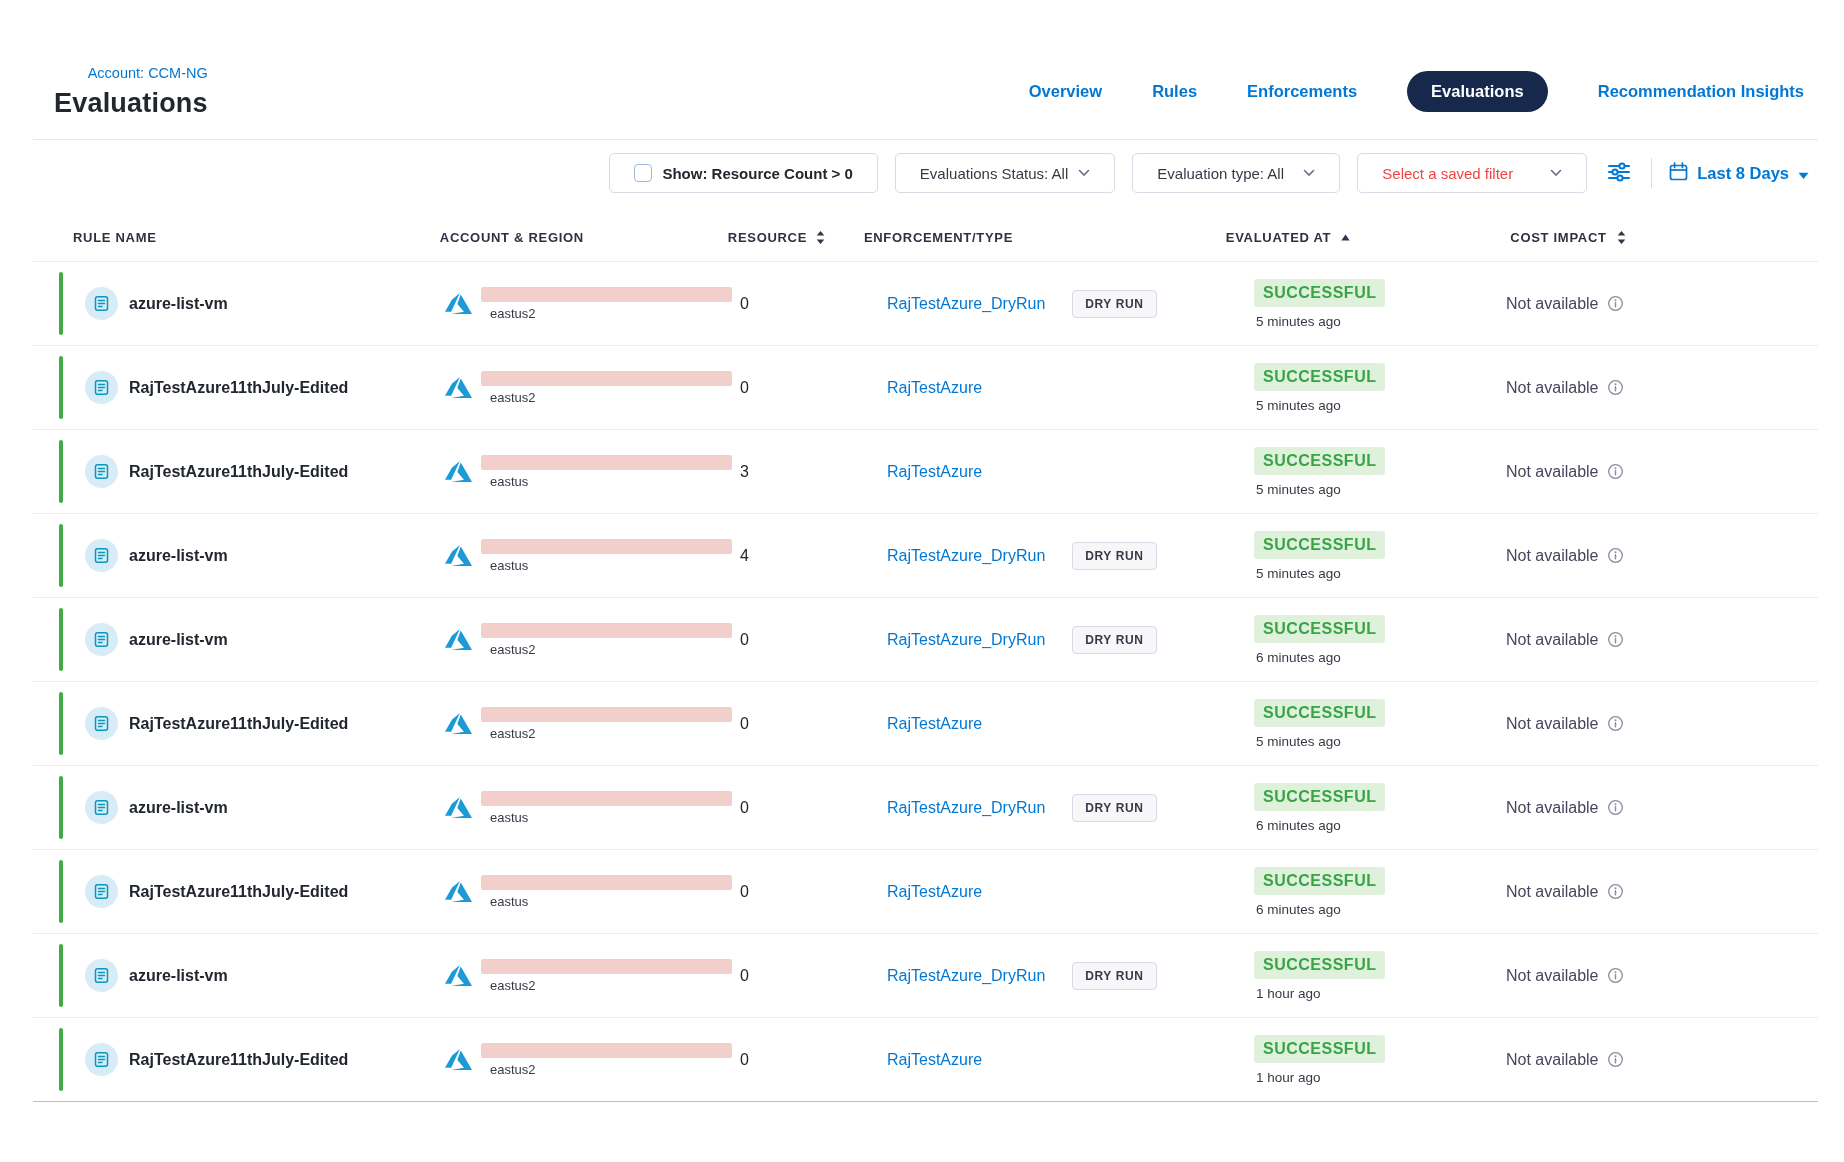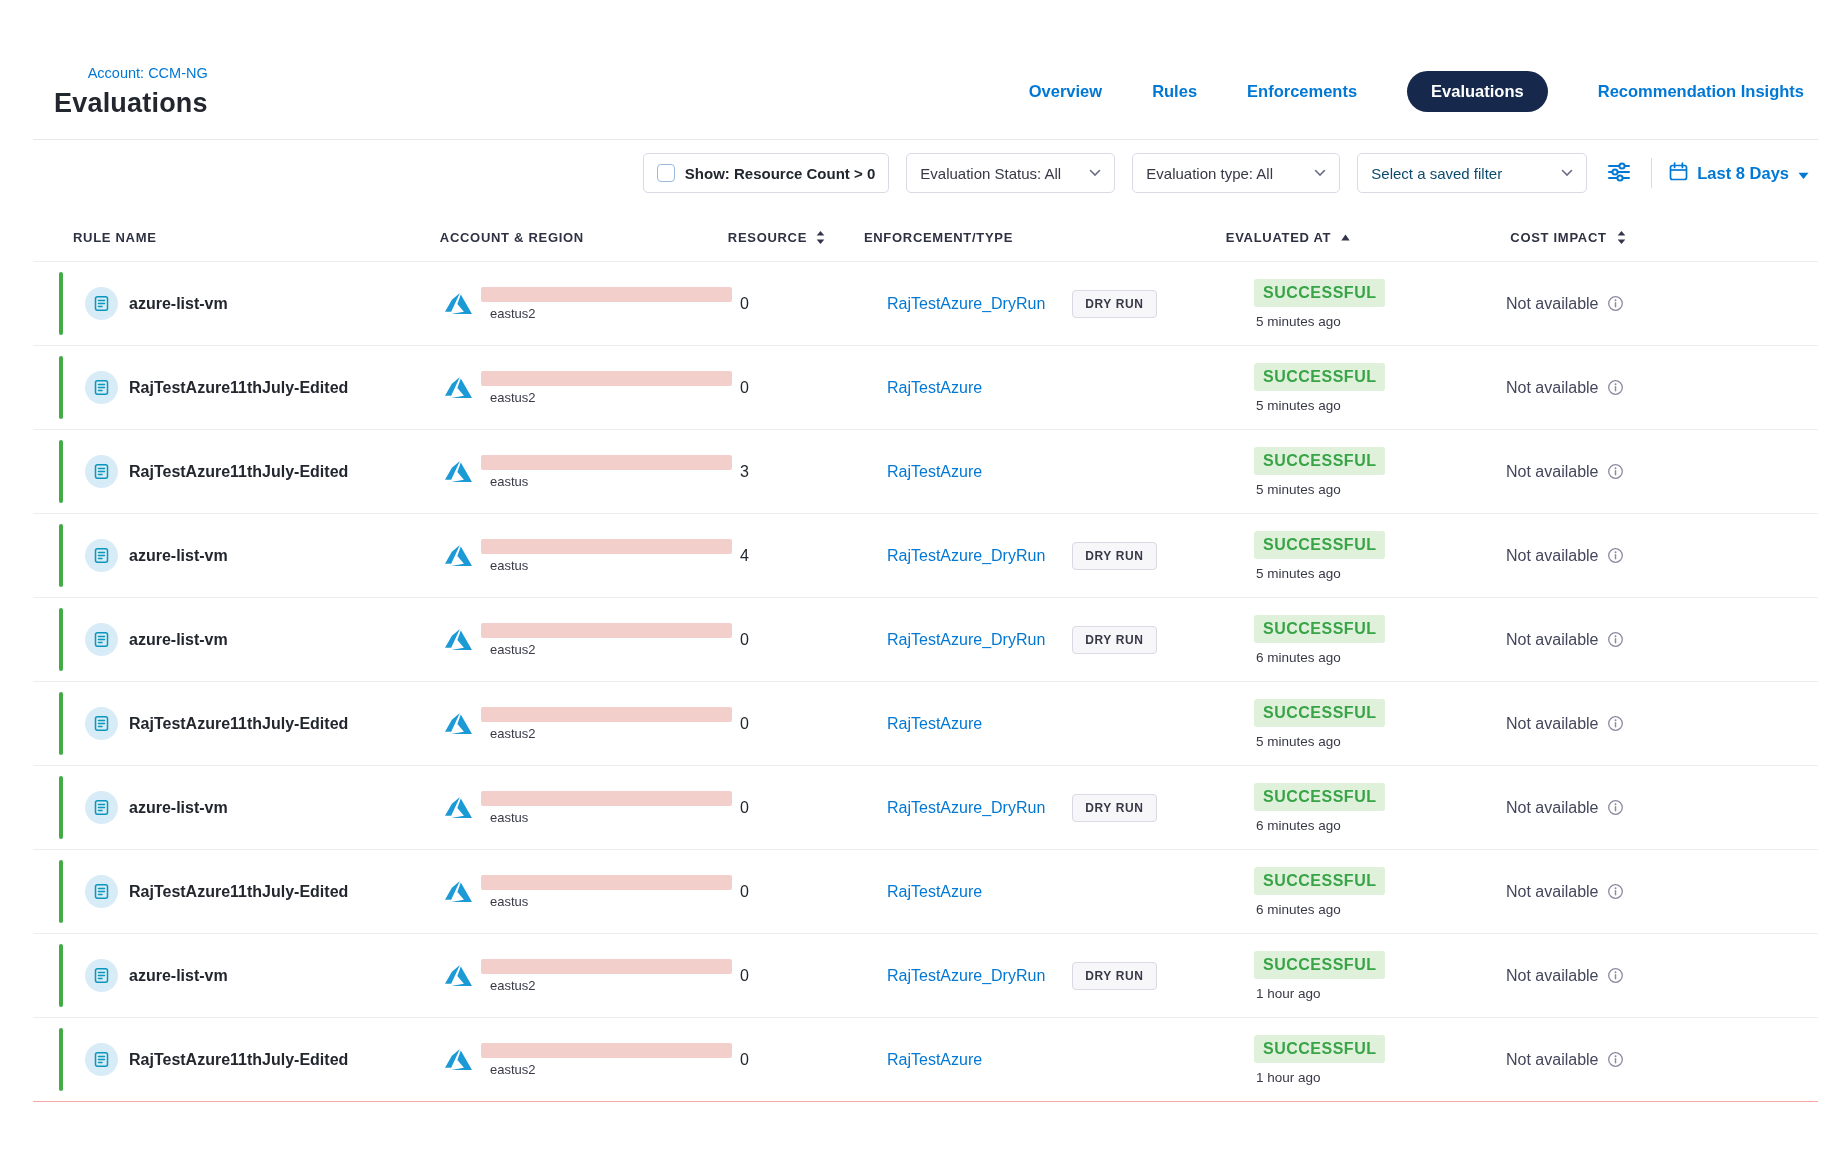--- a/index.html
+++ b/index.html
@@ -28,27 +28,27 @@
   .nav{display:flex;align-items:center;gap:50px;}
   .nav a{color:var(--accent-blue);font-size:16.5px;font-weight:600;text-decoration:none;cursor:pointer;white-space:nowrap;}
   .nav a.active{background:var(--active-tab-bg);color:#fff;padding:11px 24px;border-radius:24px;}
 
   .header-divider{margin:0 26px 0 33px;border-bottom:1px solid #E7E7EB;}
 
   
   .filter-bar{display:flex;justify-content:flex-end;align-items:center;gap:17px;
     padding:13px 33px 13px 0;}
   .control{height:40px;border:1px solid #D9DAE6;border-radius:5px;background:#fff;
-    display:flex;align-items:center;gap:10px;padding:0 13px;font-size:15px;color:#383946;cursor:pointer;}
+    display:flex;align-items:center;gap:10px;padding:0 24px;font-size:15px;color:#383946;cursor:pointer;}
   .control.checkbox-control label{font-weight:700;color:var(--text-dark);cursor:pointer;}
   .checkbox{appearance:none;-webkit-appearance:none;width:18px;height:18px;margin:0;
     border:1.5px solid #9BB9DD;border-radius:4px;background:#fff;cursor:pointer;}
   .select{justify-content:space-between;}
   .select .chev{display:flex;align-items:center;}
-  .select.placeholder span.val{color:#0c4a6e;}
+  .select.placeholder span.val{color:#ef4444;}
   .sel-status{min-width:209px;}
   .sel-type{min-width:208px;}
   .sel-saved{min-width:230px;}
   .icon-btn{border:none;background:none;padding:4px;display:flex;align-items:center;cursor:pointer;}
   .vdivider{width:1px;height:30px;background:#DADBE2;}
   .daterange{display:flex;align-items:center;gap:9px;color:var(--accent-blue);
     font-size:16.5px;font-weight:600;cursor:pointer;white-space:nowrap;margin-right:2px;}
 
   
   .table{margin:4px 26px 0 33px;}
@@ -116,21 +116,21 @@
 
   <div class="header-divider"></div>
 
   <div class="filter-bar">
     <div class="control checkbox-control">
       <input type="checkbox" class="checkbox" style="">
       <label>Show: Resource Count &gt; 0</label>
     </div>
 
     <div class="control select sel-status">
-      <span class="val">Evaluation Status: All</span>
+      <span class="val">Evaluations Status: All</span>
       <span class="chev">
         <svg width="12" height="8" viewBox="0 0 12 8">
             <polyline points="1.5,1.5 6,6 10.5,1.5" fill="none" stroke="#6B6D85" stroke-width="1.6" stroke-linecap="round"></polyline>
           </svg>
       </span>
     </div>
 
     <div class="control select sel-type">
       <span class="val">Evaluation type: All</span>
       <span class="chev">

